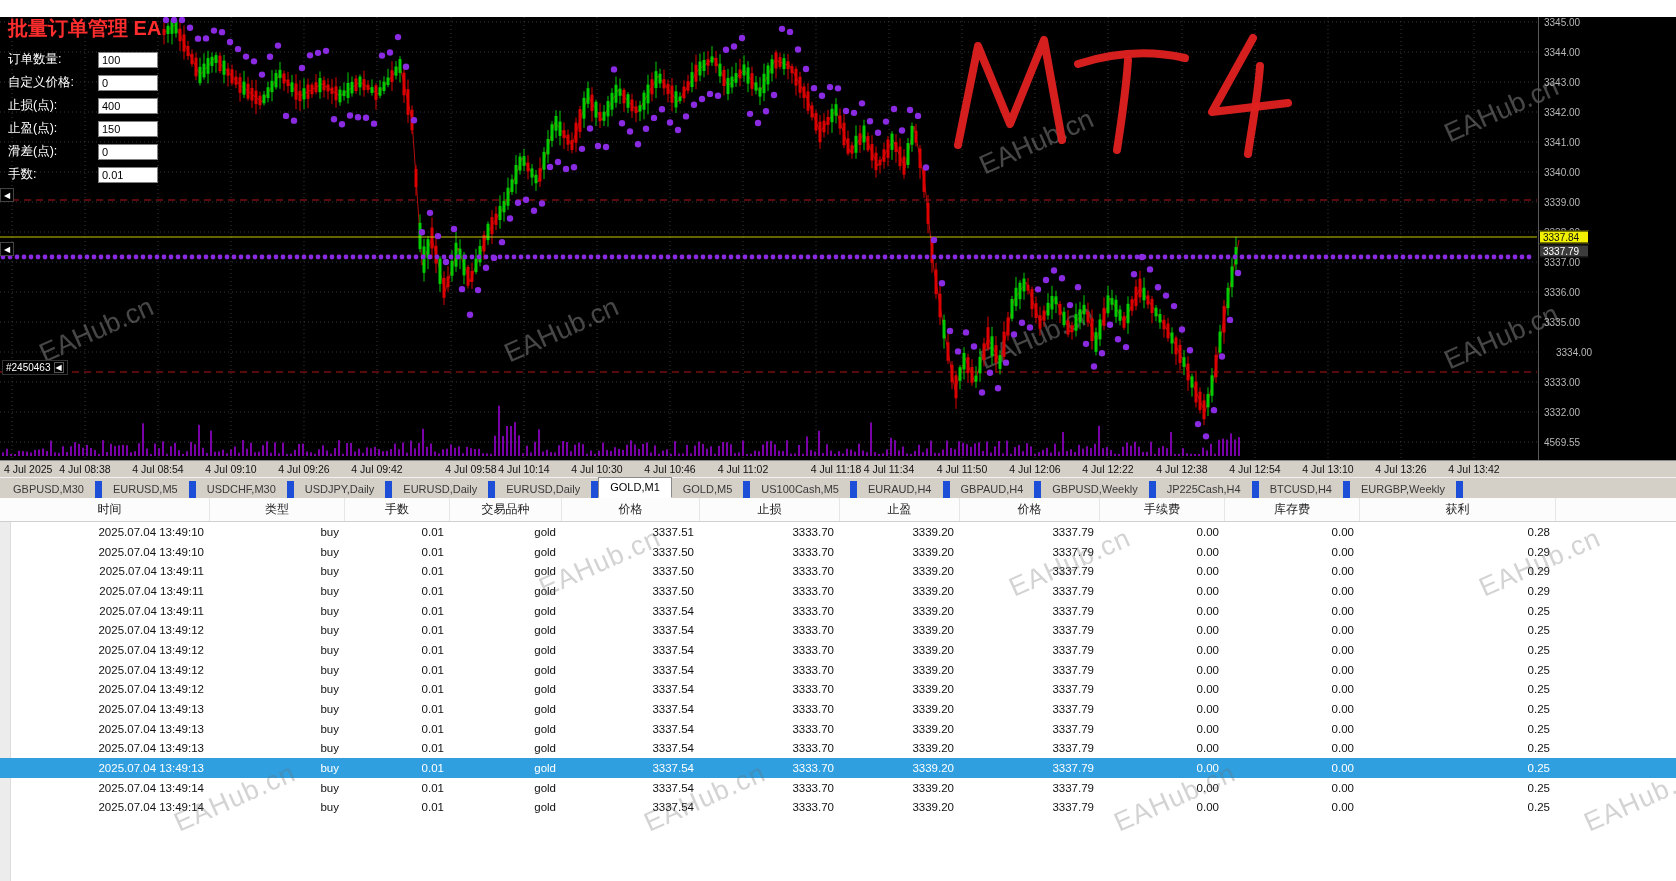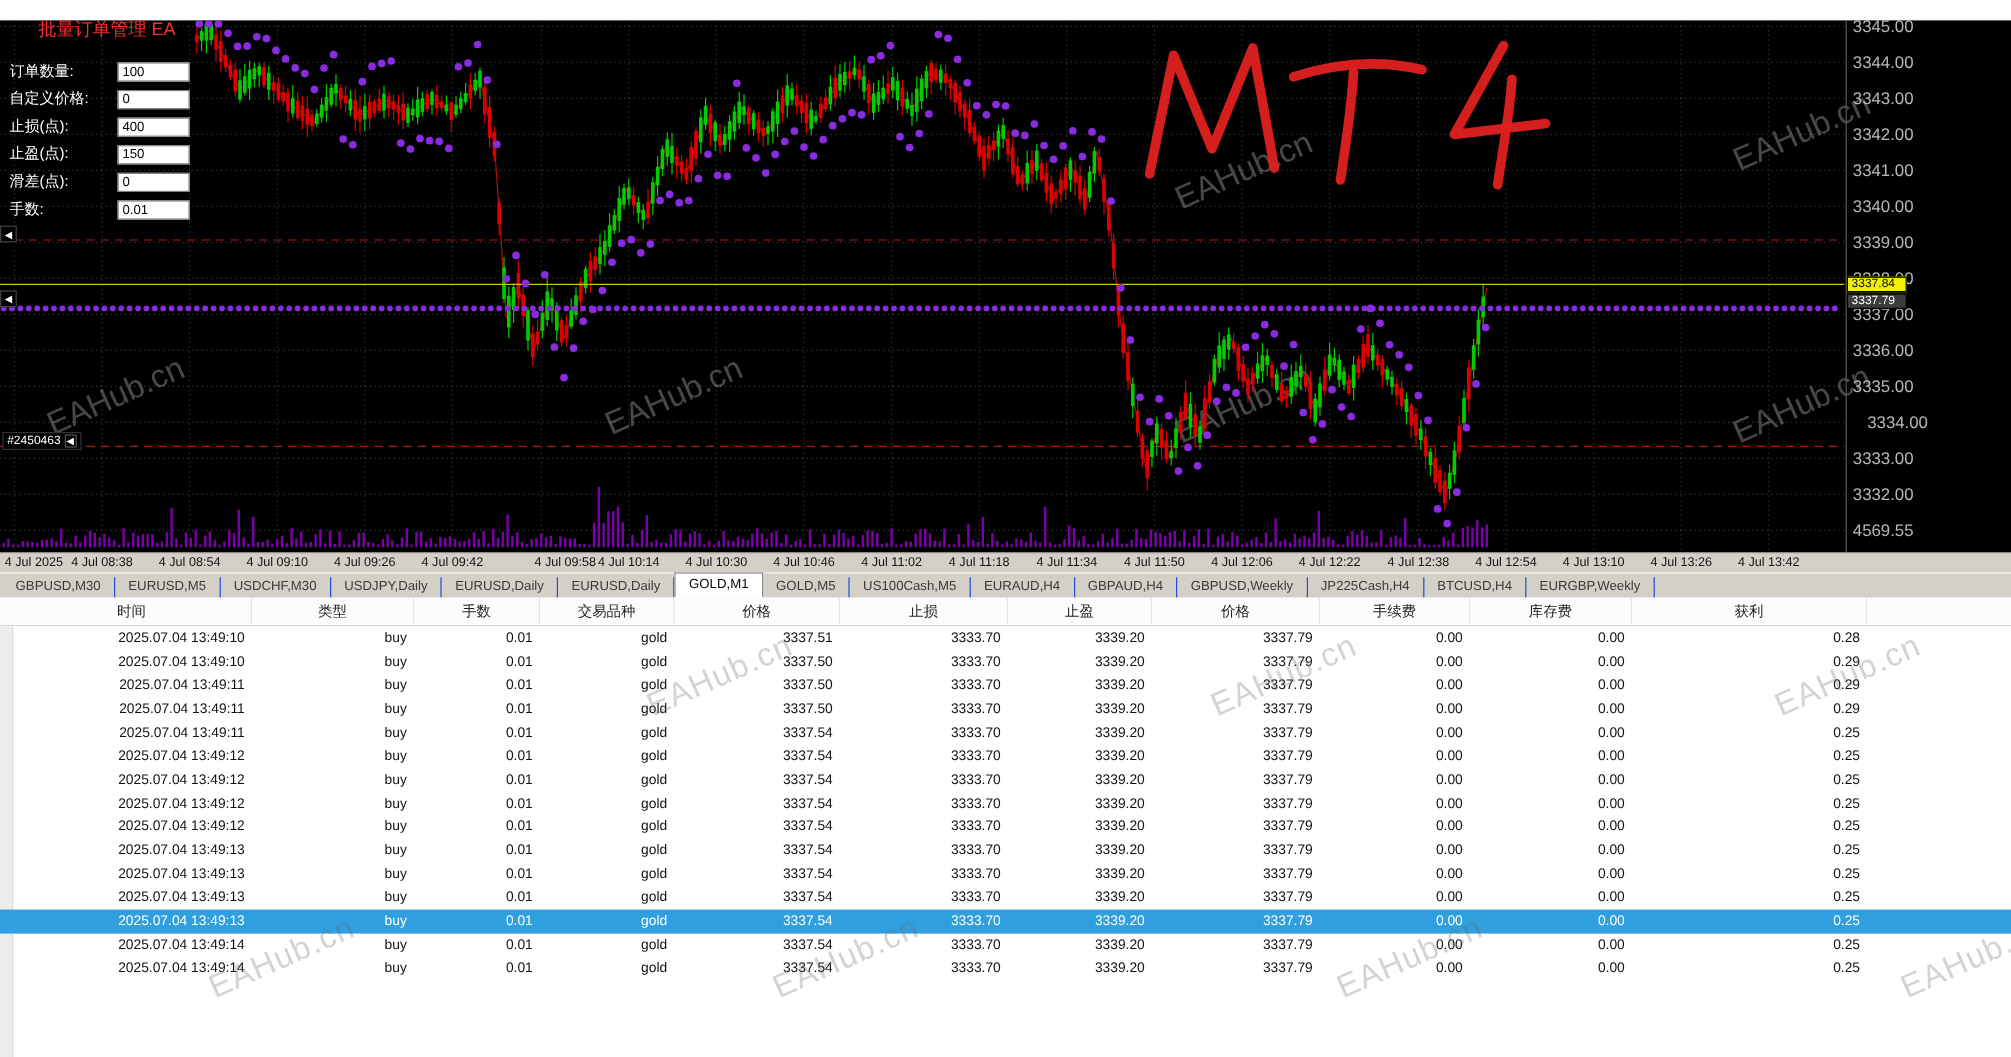--- a/index.html
+++ b/index.html
@@ -11,50 +11,50 @@
     font-size:11px;display:flex;align-items:center;padding-left:4px;box-sizing:border-box;}
   .title-icon{width:9px;height:9px;margin-right:5px;background:linear-gradient(#0c0,#060);border:1px solid #777;}
   .helper{position:absolute;right:90px;top:1px;display:flex;gap:5px;align-items:center;color:#fff;font-size:12px;}
   .smiley{color:#ffd24a;font-size:12px;}
 
   
   .chart-area{position:absolute;left:0;top:17px;width:1676px;height:443px;background:#000;}
   #chart-svg{position:absolute;left:0;top:0;}
 
   
-  .ea-title{position:absolute;left:8px;top:-2px;color:#ff2d2d;font-size:15px;font-weight:normal;white-space:nowrap;z-index:6;margin-left:24px;}
+  .ea-title{position:absolute;left:8px;top:-2px;color:#ff2d2d;font-size:20px;font-weight:bold;white-space:nowrap;z-index:6;}
   .ea-fields{position:absolute;left:8px;top:31px;z-index:6;}
   .ea-row{display:flex;height:23px;align-items:center;}
   .ea-label{width:90px;color:#fff;font-size:12.5px;white-space:nowrap;}
   .ea-input{width:52px;height:14px;background:#fff;border:1px solid #808080;font-size:11px;padding:0 3px;color:#000;
     font-family:"Liberation Sans",sans-serif;}
   .ea-buttons{position:absolute;left:8px;top:174px;width:176px;display:flex;flex-wrap:wrap;gap:3px;z-index:6;}
   .ea-btn{width:83px;height:20px;font-size:12.5px;display:flex;align-items:center;justify-content:center;
     box-sizing:border-box;border:1px solid rgba(0,0,0,.45);cursor:pointer;white-space:nowrap;}
   .edge-arrow{position:absolute;left:0;width:12px;height:12px;background:#000;color:#fff;font-size:8px;
     display:flex;align-items:center;justify-content:center;z-index:7;border:1px solid #444;}
   .order-chip{position:absolute;left:2px;top:343px;background:#000;color:#fff;font-size:10px;padding:1px 3px;
     z-index:7;display:flex;align-items:center;gap:3px;border:1px solid #333;}
   .order-chip .mini{font-size:8px;border:1px solid #555;padding:0 1px;}
 
   
   .axis-right{position:absolute;left:1538px;top:0;width:138px;height:443px;border-left:1px solid #5a5a5a;z-index:5;}
-  .y-lab{position:absolute;left:5px;color:#b8b8b8;font-size:14px;transform:translateY(-50%);white-space:nowrap;}
+  .y-lab{position:absolute;left:5px;color:#b8b8b8;font-size:10px;transform:translateY(-50%);white-space:nowrap;}
   .y-tag{position:absolute;left:0;min-width:42px;font-size:10px;padding:0 3px;transform:translateY(-50%);
     text-align:left;border:1px solid #000;}
 
   
   .x-axis{position:absolute;left:0;top:460px;width:1676px;height:17px;background:#d4d0c8;border-top:1px solid #8a8a8a;box-sizing:border-box;}
   .x-lab{position:absolute;top:2px;font-size:10.5px;color:#111;transform:translateX(-50%);white-space:nowrap;}
   .x-lab.left{transform:none;}
 
   
   .tabs{position:absolute;left:0;top:477px;width:1676px;height:21px;background:#d4d0c8;display:flex;
     align-items:flex-end;padding-left:2px;box-sizing:border-box;border-top:1px solid #f2f2f2;}
-  .tab{height:17px;line-height:17px;padding:0 11px;font-size:11px;color:#3a3a3a;border-right:1px solid #1d4ed8;
+  .tab{height:17px;line-height:17px;padding:0 11px;font-size:11px;color:#3a3a3a;border-right:7px solid #1d4ed8;
     white-space:nowrap;cursor:pointer;}
   .tab.active{background:#fff;border:1px solid #8a8a8a;border-bottom:1px solid #fff;color:#000;height:19px;line-height:19px;}
 
   
   .thead{position:absolute;left:0;top:498px;width:1676px;height:24px;background:#fcfcfc;border-bottom:1px solid #cfcfcf;
     display:flex;box-sizing:border-box;padding-left:10px;}
   .th{font-size:12px;color:#222;display:flex;align-items:center;justify-content:center;box-sizing:border-box;
     border-right:1px solid #e6e6e6;white-space:nowrap;}
   .tbody{position:absolute;left:0;top:522px;width:1676px;height:359px;background:#fff;overflow:hidden;}
   .gutter-strip{position:absolute;left:0;top:0;width:10px;height:359px;background:#ececec;border-right:1px solid #ddd;}
@@ -1392,21 +1392,21 @@
       <div class="x-lab" style="left: 85px;">4 Jul 08:38</div>
       <div class="x-lab" style="left: 158px;">4 Jul 08:54</div>
       <div class="x-lab" style="left: 231px;">4 Jul 09:10</div>
       <div class="x-lab" style="left: 304px;">4 Jul 09:26</div>
       <div class="x-lab" style="left: 377px;">4 Jul 09:42</div>
       <div class="x-lab" style="left: 451px; margin-left: 20px;">4 Jul 09:58</div>
       <div class="x-lab" style="left: 524px;">4 Jul 10:14</div>
       <div class="x-lab" style="left: 597px;">4 Jul 10:30</div>
       <div class="x-lab" style="left: 670px;">4 Jul 10:46</div>
       <div class="x-lab" style="left: 743px;">4 Jul 11:02</div>
-      <div class="x-lab" style="left: 816px;">4 Jul 11:18</div>
+      <div class="x-lab" style="left: 836px;">4 Jul 11:18</div>
       <div class="x-lab" style="left: 889px;">4 Jul 11:34</div>
       <div class="x-lab" style="left: 962px;">4 Jul 11:50</div>
       <div class="x-lab" style="left: 1035px;">4 Jul 12:06</div>
       <div class="x-lab" style="left: 1108px;">4 Jul 12:22</div>
       <div class="x-lab" style="left: 1182px;">4 Jul 12:38</div>
       <div class="x-lab" style="left: 1255px;">4 Jul 12:54</div>
       <div class="x-lab" style="left: 1328px;">4 Jul 13:10</div>
       <div class="x-lab" style="left: 1401px;">4 Jul 13:26</div>
       <div class="x-lab" style="left: 1474px;">4 Jul 13:42</div>
     </div>

